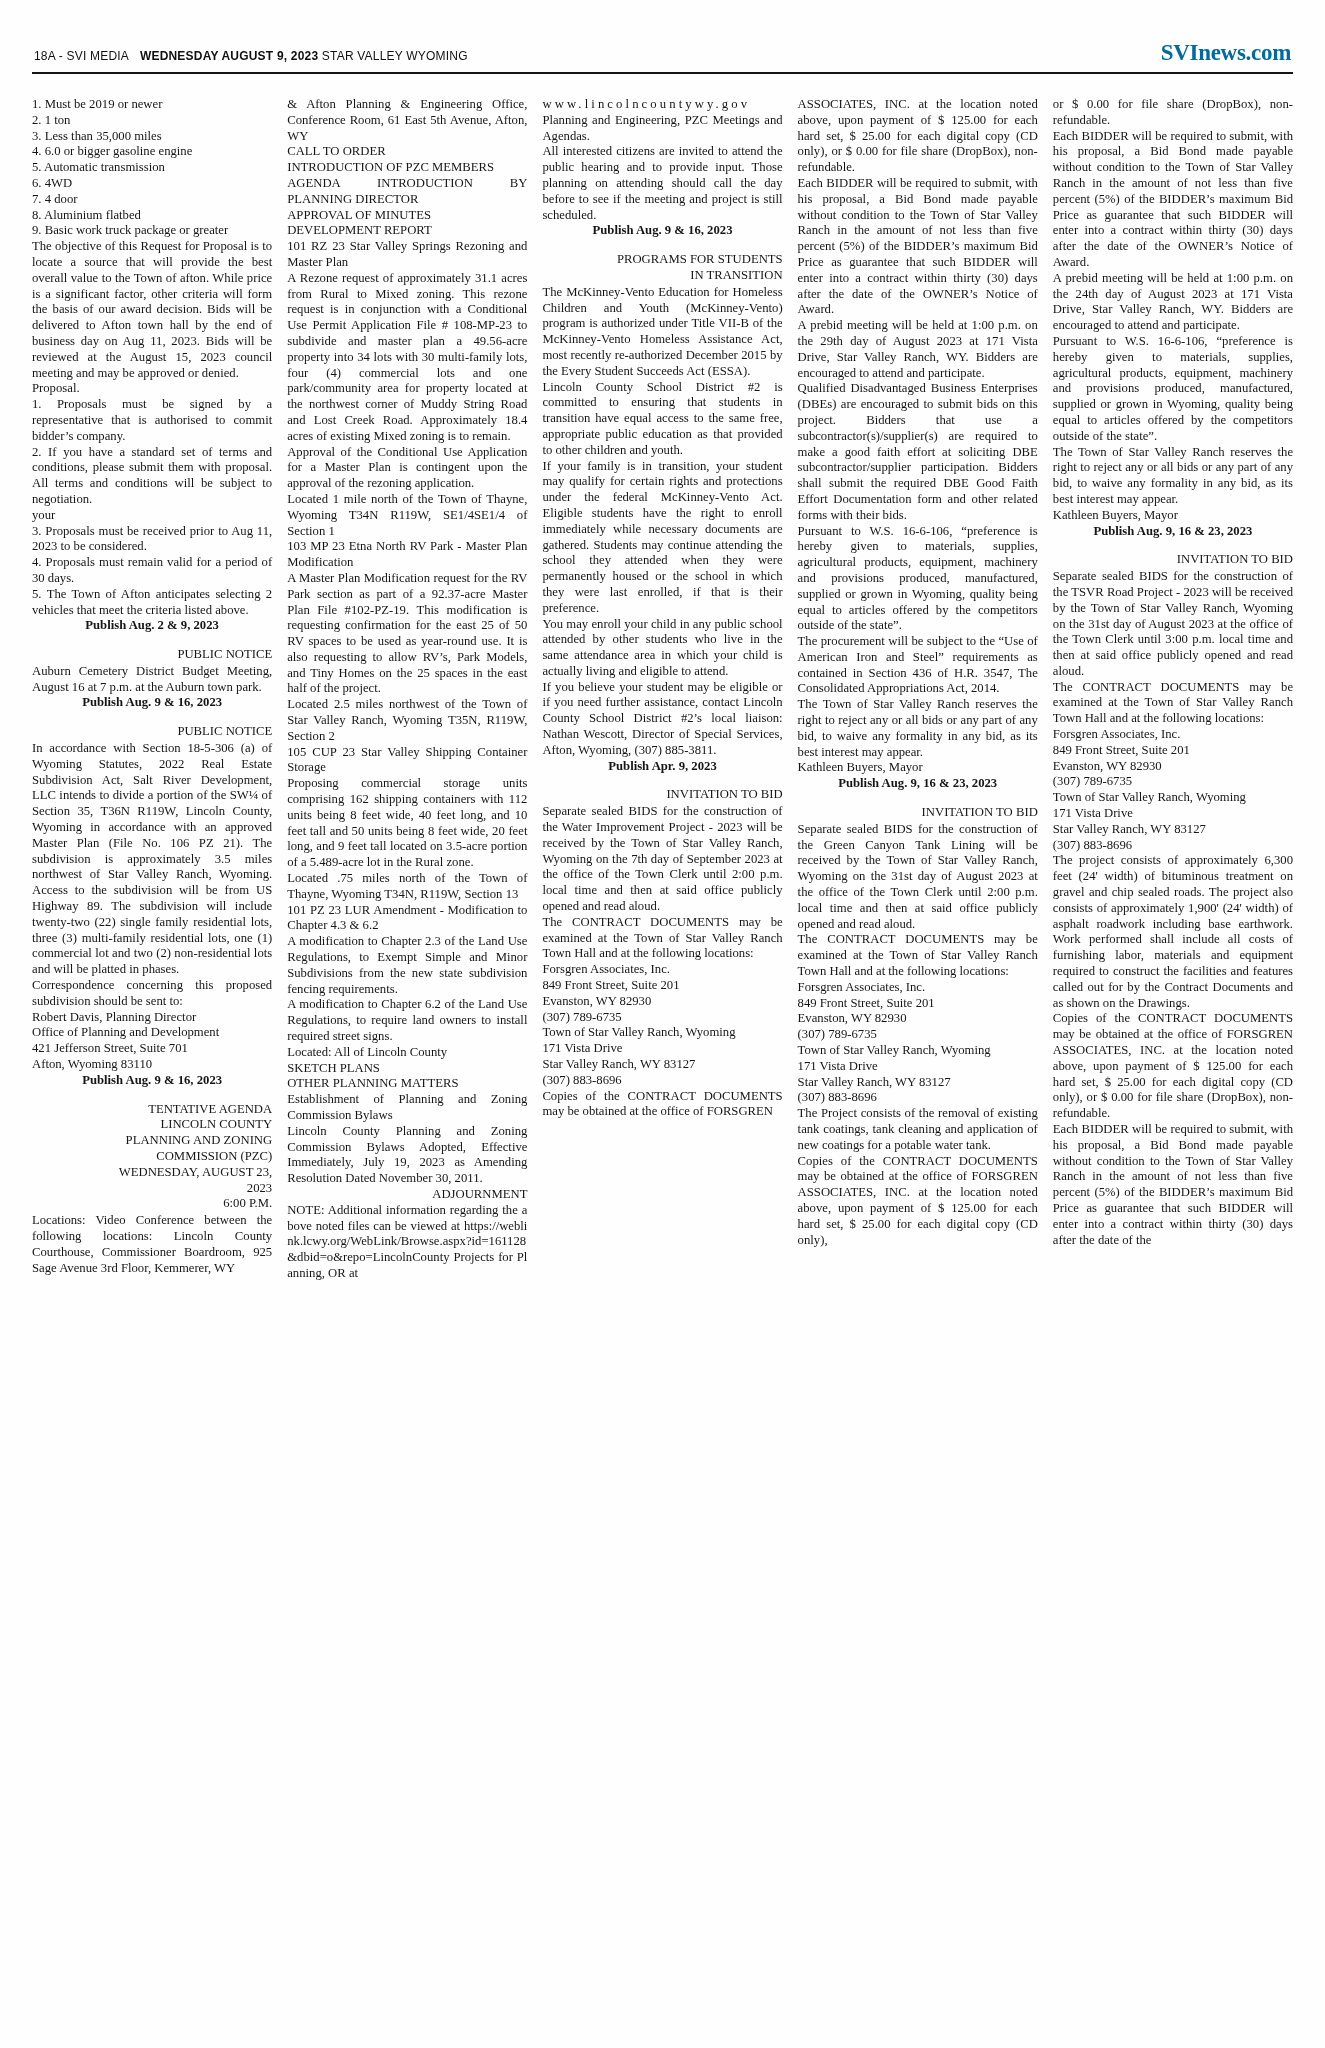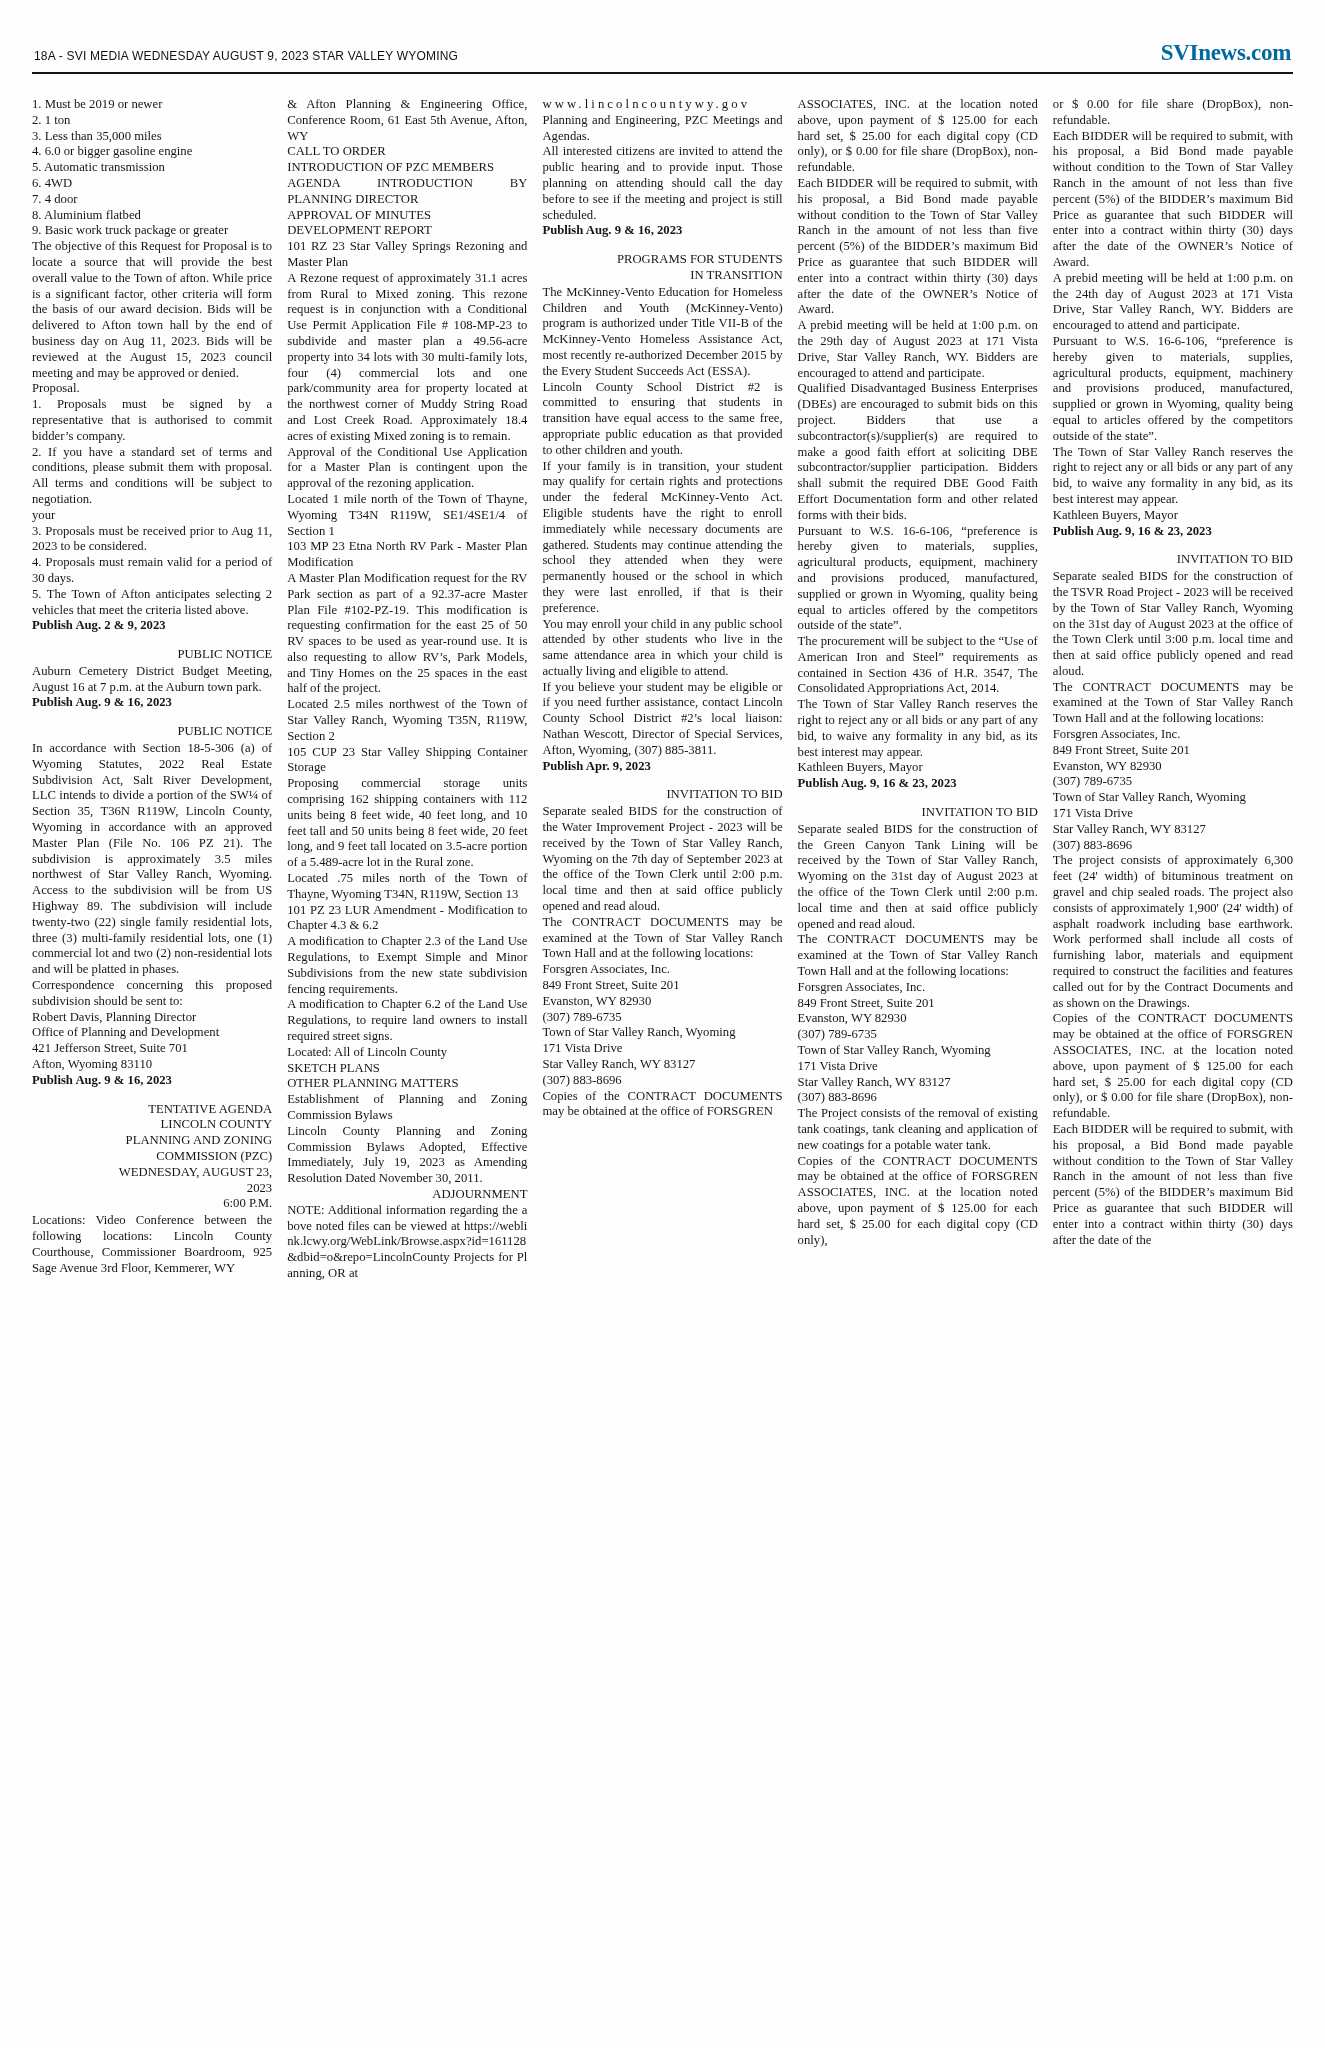--- a/index.html
+++ b/index.html
@@ -12,39 +12,39 @@
   .page { padding: 0 32px; }
   .folio {
     display: flex; justify-content: space-between; align-items: baseline;
     padding: 40px 2px 6px 2px;
     border-bottom: 2px solid #141414;
   }
   .folio-left {
     font-family: "Liberation Sans", sans-serif;
     font-size: 12px; letter-spacing: .2px; color: #111;
   }
-  .folio-left b { font-weight: 400; }
+  .folio-left b { font-weight: 700; margin-left: 8px; }
   .site {
     font-family: "Liberation Serif", serif;
     font-weight: 700; font-size: 23px; letter-spacing: -.3px; color: #0369a1;
   }
   .columns {
     display: flex; gap: 15px;
     padding-top: 23px;
     height: 1490px; overflow: hidden;
   }
   .col { flex: 1 1 0; font-size: 12.7px; line-height: 15.8px; }
   .blk { margin: 0; overflow-wrap: break-word; }
   .blk.p  { text-align: justify; }
   .blk.pb { text-align: justify; word-break: break-all; }
   .blk.l  { text-align: left; }
   .blk.c  { text-align: right; }
   .blk.sp { letter-spacing: 3.1px; white-space: nowrap; }
   .blk.h  { font-weight: 400; text-align: right; white-space: pre-line; margin: 13px 0 1px 0; }
-  .blk.pub{ font-weight: 700; text-align: left; }
+  .blk.pub{ font-weight: 700; text-align: center; }
 </style>
 </head>
 <body>
 
 <div class="page">
   <div class="folio">
     <div class="folio-left"><span>18A - SVI MEDIA </span><b>WEDNESDAY AUGUST 9, 2023</b><span> STAR VALLEY WYOMING</span></div>
     <div class="site">SVInews.com</div>
   </div>
   <div class="columns">

